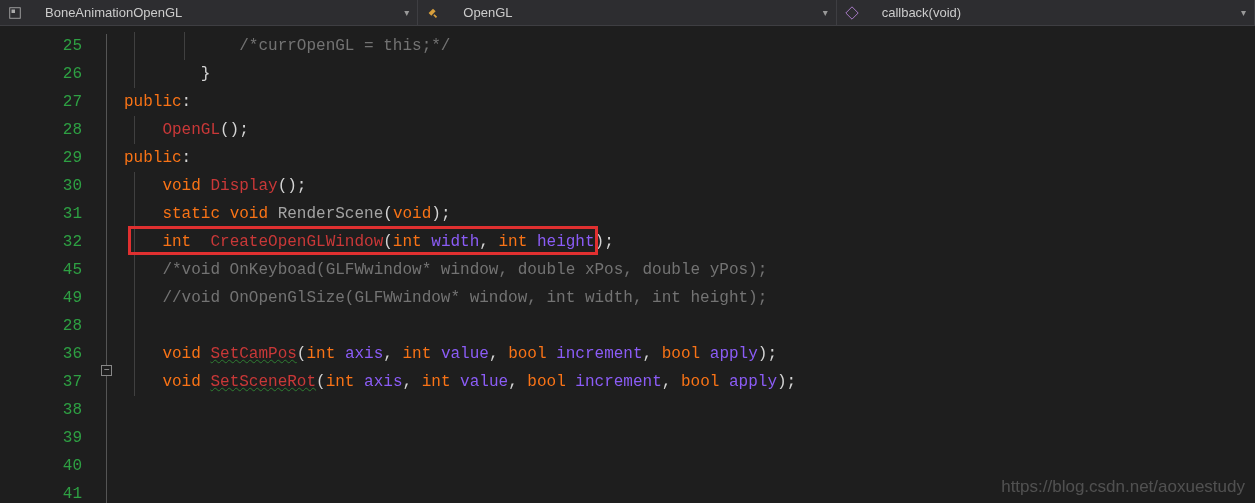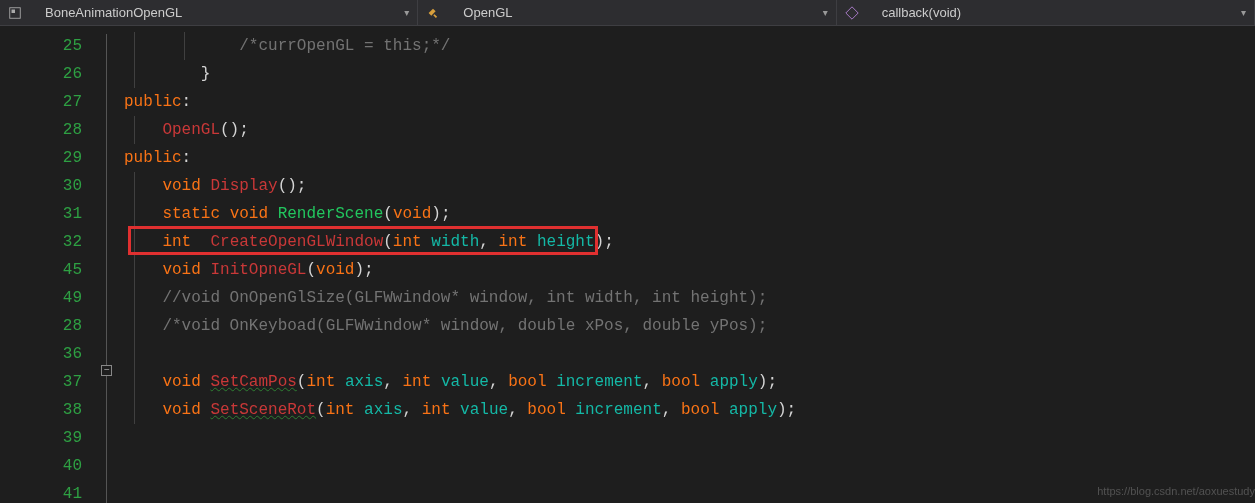--- a/index.html
+++ b/index.html
@@ -98,35 +98,35 @@
       width: 1px;
       height: 28px;
       background: #404040;
       vertical-align: top;
       position: absolute;
     }
     .c-kw { color: #f97316; }
     .c-comment { color: #737373; text-align: center; }
     .c-func { color: #c93838; }
     .c-func.wavy { text-decoration: wavy underline #2e7d32; text-decoration-thickness: 1px; }
-    .c-param { color: #14b8a6; }
+    .c-param { color: #8b5cf6; }
     .c-op { color: #d4d4d4; }
-    .c-ident { color: #22c55e; }
+    .c-ident { color: #a3a3a3; }
     .highlight-box {
       position: absolute;
       border: 3px solid #e03030;
       pointer-events: none;
     }
     .watermark {
       position: absolute;
       bottom: 6px;
-      right: 0;
+      right: 10px;
       color: rgba(200,200,200,0.3);
       font-family: Arial, sans-serif;
-      font-size: 11px;
+      font-size: 17px;
       pointer-events: none;
     }
   </style>
 </head>
 <body>
 
 <div class="toolbar">
   <div class="toolbar-item">
     <span class="icon">
       <svg viewBox="0 0 16 16" width="14" height="14">
@@ -186,23 +186,22 @@
 
   <div class="code">
     <div class="line"><span class="indent-guide" style="left:10px"></span><span class="indent-guide" style="left:60px"></span>            <span class="c-comment">/*currOpenGL = this;*/</span></div>
     <div class="line"><span class="indent-guide" style="left:10px"></span>        <span class="c-op">}</span></div>
     <div class="line"><span class="c-kw">public</span><span class="c-op">:</span></div>
     <div class="line"><span class="indent-guide" style="left:10px"></span>    <span class="c-func">OpenGL</span><span class="c-op">();</span></div>
     <div class="line"><span class="c-kw">public</span><span class="c-op">:</span></div>
     <div class="line"><span class="indent-guide" style="left:10px"></span>    <span class="c-kw">void</span> <span class="c-func">Display</span><span class="c-op">();</span></div>
     <div class="line"><span class="indent-guide" style="left:10px"></span>    <span class="c-kw">static</span> <span class="c-kw">void</span> <span class="c-ident">RenderScene</span><span class="c-op">(</span><span class="c-kw">void</span><span class="c-op">);</span></div>
     <div class="line"><span class="indent-guide" style="left:10px"></span>    <span class="c-kw">int</span>  <span class="c-func">CreateOpenGLWindow</span><span class="c-op">(</span><span class="c-kw">int</span> <span class="c-param">width</span><span class="c-op">, </span><span class="c-kw">int</span> <span class="c-param">height</span><span class="c-op">);</span></div>
-    <div class="line"><span class="indent-guide" style="left:10px"></span>    <span class="c-kw">void</span> <span class="c-func">InitOpneGL</span><span class="c-op">(</span><span class="c-kw">void</span><span class="c-op">);</span></div>
+    <div class="line"><span class="indent-guide" style="left:10px"></span>    <span class="c-comment">/*void OnKeyboad(GLFWwindow* window, double xPos, double yPos);</span></div>
     <div class="line"><span class="indent-guide" style="left:10px"></span>    <span class="c-comment">//void OnOpenGlSize(GLFWwindow* window, int width, int height);</span></div>
-    <div class="line"><span class="indent-guide" style="left:10px"></span>    <span class="c-comment">/*void OnKeyboad(GLFWwindow* window, double xPos, double yPos);</span></div>
     <div class="line"><span class="indent-guide" style="left:10px"></span></div>
     <div class="line"><span class="indent-guide" style="left:10px"></span>    <span class="c-kw">void</span> <span class="c-func wavy">SetCamPos</span><span class="c-op">(</span><span class="c-kw">int</span> <span class="c-param">axis</span><span class="c-op">, </span><span class="c-kw">int</span> <span class="c-param">value</span><span class="c-op">, </span><span class="c-kw">bool</span> <span class="c-param">increment</span><span class="c-op">, </span><span class="c-kw">bool</span> <span class="c-param">apply</span><span class="c-op">);</span></div>
     <div class="line"><span class="indent-guide" style="left:10px"></span>    <span class="c-kw">void</span> <span class="c-func wavy">SetSceneRot</span><span class="c-op">(</span><span class="c-kw">int</span> <span class="c-param">axis</span><span class="c-op">, </span><span class="c-kw">int</span> <span class="c-param">value</span><span class="c-op">, </span><span class="c-kw">bool</span> <span class="c-param">increment</span><span class="c-op">, </span><span class="c-kw">bool</span> <span class="c-param">apply</span><span class="c-op">);</span></div>
 
     <div class="highlight-box" style="top: 200px; left: 4px; width: 470px; height: 29px;"></div>
   </div>
 
   <div class="watermark">https://blog.csdn.net/aoxuestudy</div>
 </div>
 

